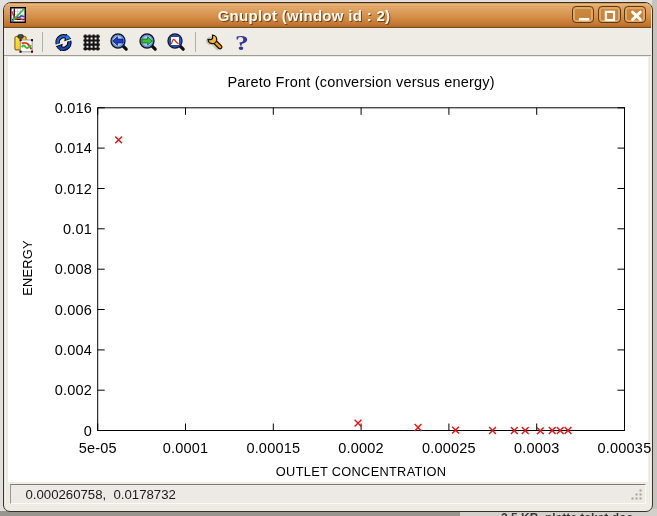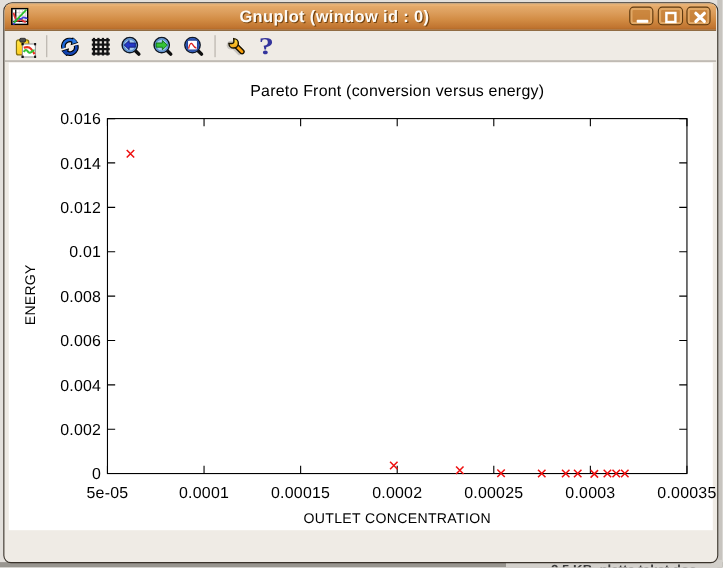--- a/index.html
+++ b/index.html
@@ -51,21 +51,21 @@
   <div id="titlebar">
     <div class="hl"></div>
     <svg id="wicon" width="16" height="16" viewBox="0 0 16 16">
       <rect x="0.75" y="0.75" width="14.5" height="14.5" fill="#ffffff" stroke="#000000" stroke-width="1.5"></rect>
       <path d="M7.5 2 V14 M10.5 2 V14 M13 2 V14 M2 4.5 H14 M2 7.5 H14 M2 10.5 H14" stroke="#cccccc" stroke-width="0.7" fill="none"></path>
       <path d="M4.3 1.6 V12.4 H14.5 M2 12.4 H4.3" stroke="#0a0a0a" stroke-width="1.2" fill="none"></path>
       <path d="M2.3 4.6 C3 7.3,3.7 10,5 11.6 C6.4 13.2,7.8 10.2,9.3 10.8 C11 11.5,11.7 13.6,13.6 12.6" stroke="#e03030" stroke-width="1.6" fill="none"></path>
       <path d="M2.2 15.3 C4.4 10.6,5.8 9.3,7.7 10.1 C9.3 10.8,10.3 8.9,11.6 8.9 C12.9 8.9,13.6 9.9,14.8 9.4" stroke="#4040dd" stroke-width="1.6" fill="none"></path>
       <path d="M2.7 13.6 L14 1.7" stroke="#28c028" stroke-width="1.6" fill="none"></path>
     </svg>
-    <div id="wtitle">Gnuplot (window id : 0)</div>
+    <div id="wtitle">Gnuplot (window id : 2)</div>
     <div class="wbtn" id="btnmin">
         <svg width="22" height="15" viewBox="0 0 22 15">
       <rect x="5.8" y="11" width="10.6" height="2.6" rx="0.8" fill="#ffffff"></rect>
         </svg>
       </div>
     <div class="wbtn" id="btnmax">
         <svg width="22" height="15" viewBox="0 0 22 15">
       <rect x="6.8" y="4.8" width="8.2" height="8.2" fill="none" stroke="#ffffff" stroke-width="2.2"></rect>
     </svg>
       </div>
@@ -219,13 +219,26 @@
         <path d="M481.1 370.1 l6.8 6.8 m0 -6.8 l-6.8 6.8"></path>
         <path d="M502.9 370.1 l6.8 6.8 m0 -6.8 l-6.8 6.8"></path>
         <path d="M513.8 370.1 l6.8 6.8 m0 -6.8 l-6.8 6.8"></path>
         <path d="M528.9 370.4 l6.8 6.8 m0 -6.8 l-6.8 6.8"></path>
         <path d="M540.8 370.1 l6.8 6.8 m0 -6.8 l-6.8 6.8"></path>
         <path d="M548.8 370.1 l6.8 6.8 m0 -6.8 l-6.8 6.8"></path>
         <path d="M556.6 370.1 l6.8 6.8 m0 -6.8 l-6.8 6.8"></path>
       </g>
     </svg>
   </div>
+  <div id="status">
+    <div class="txt">0.000260758,&nbsp; 0.0178732</div>
+    <svg id="grip" width="14" height="14" viewBox="0 0 14 14">
+      <g fill="#a99e90">
+        <rect x="10.5" y="1.5" width="2" height="2"></rect>
+        <rect x="6.5" y="5.5" width="2" height="2"></rect>
+          <rect x="10.5" y="5.5" width="2" height="2"></rect>
+        <rect x="2.5" y="9.5" width="2" height="2"></rect>
+          <rect x="6.5" y="9.5" width="2" height="2"></rect>
+          <rect x="10.5" y="9.5" width="2" height="2"></rect>
+      </g>
+    </svg>
+  </div>
 </div>
 
 </body></html>

